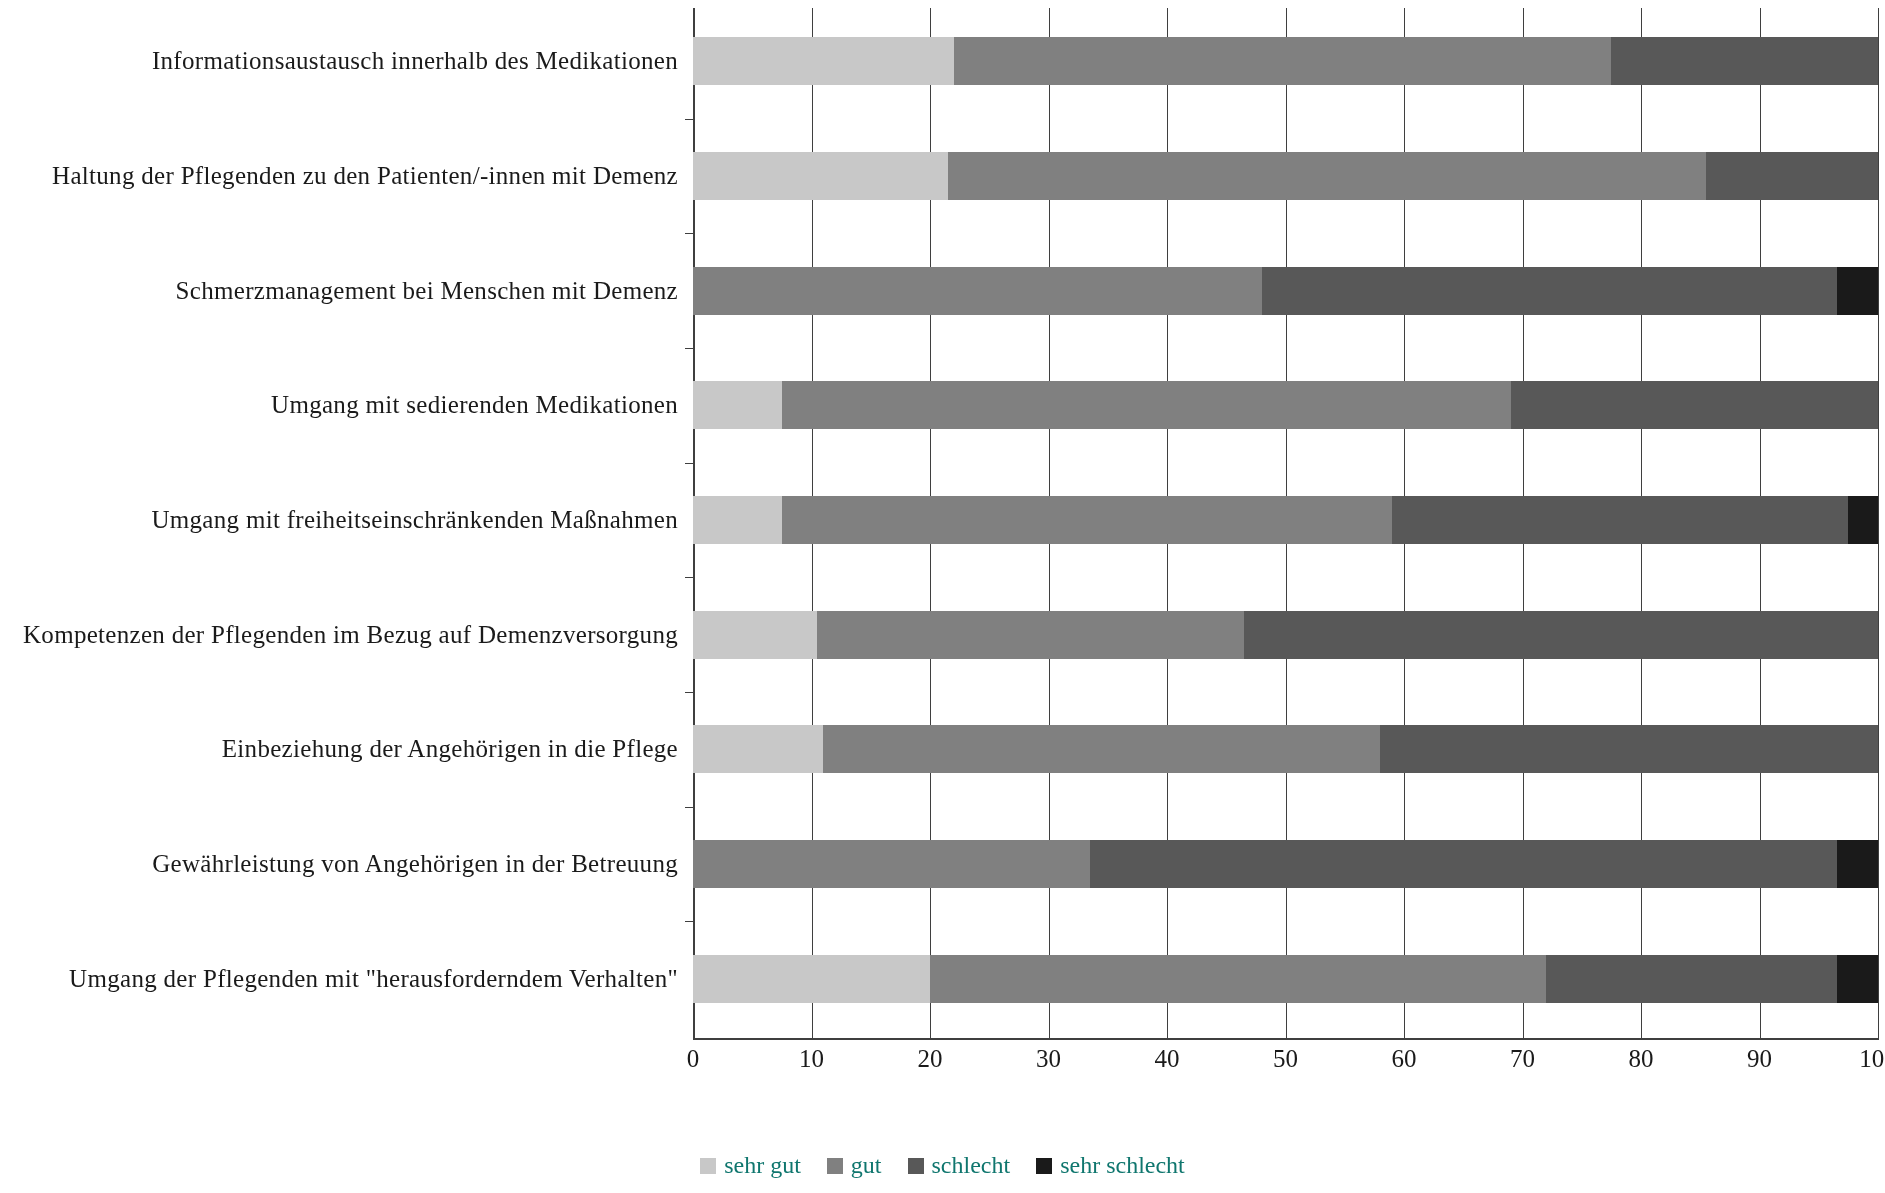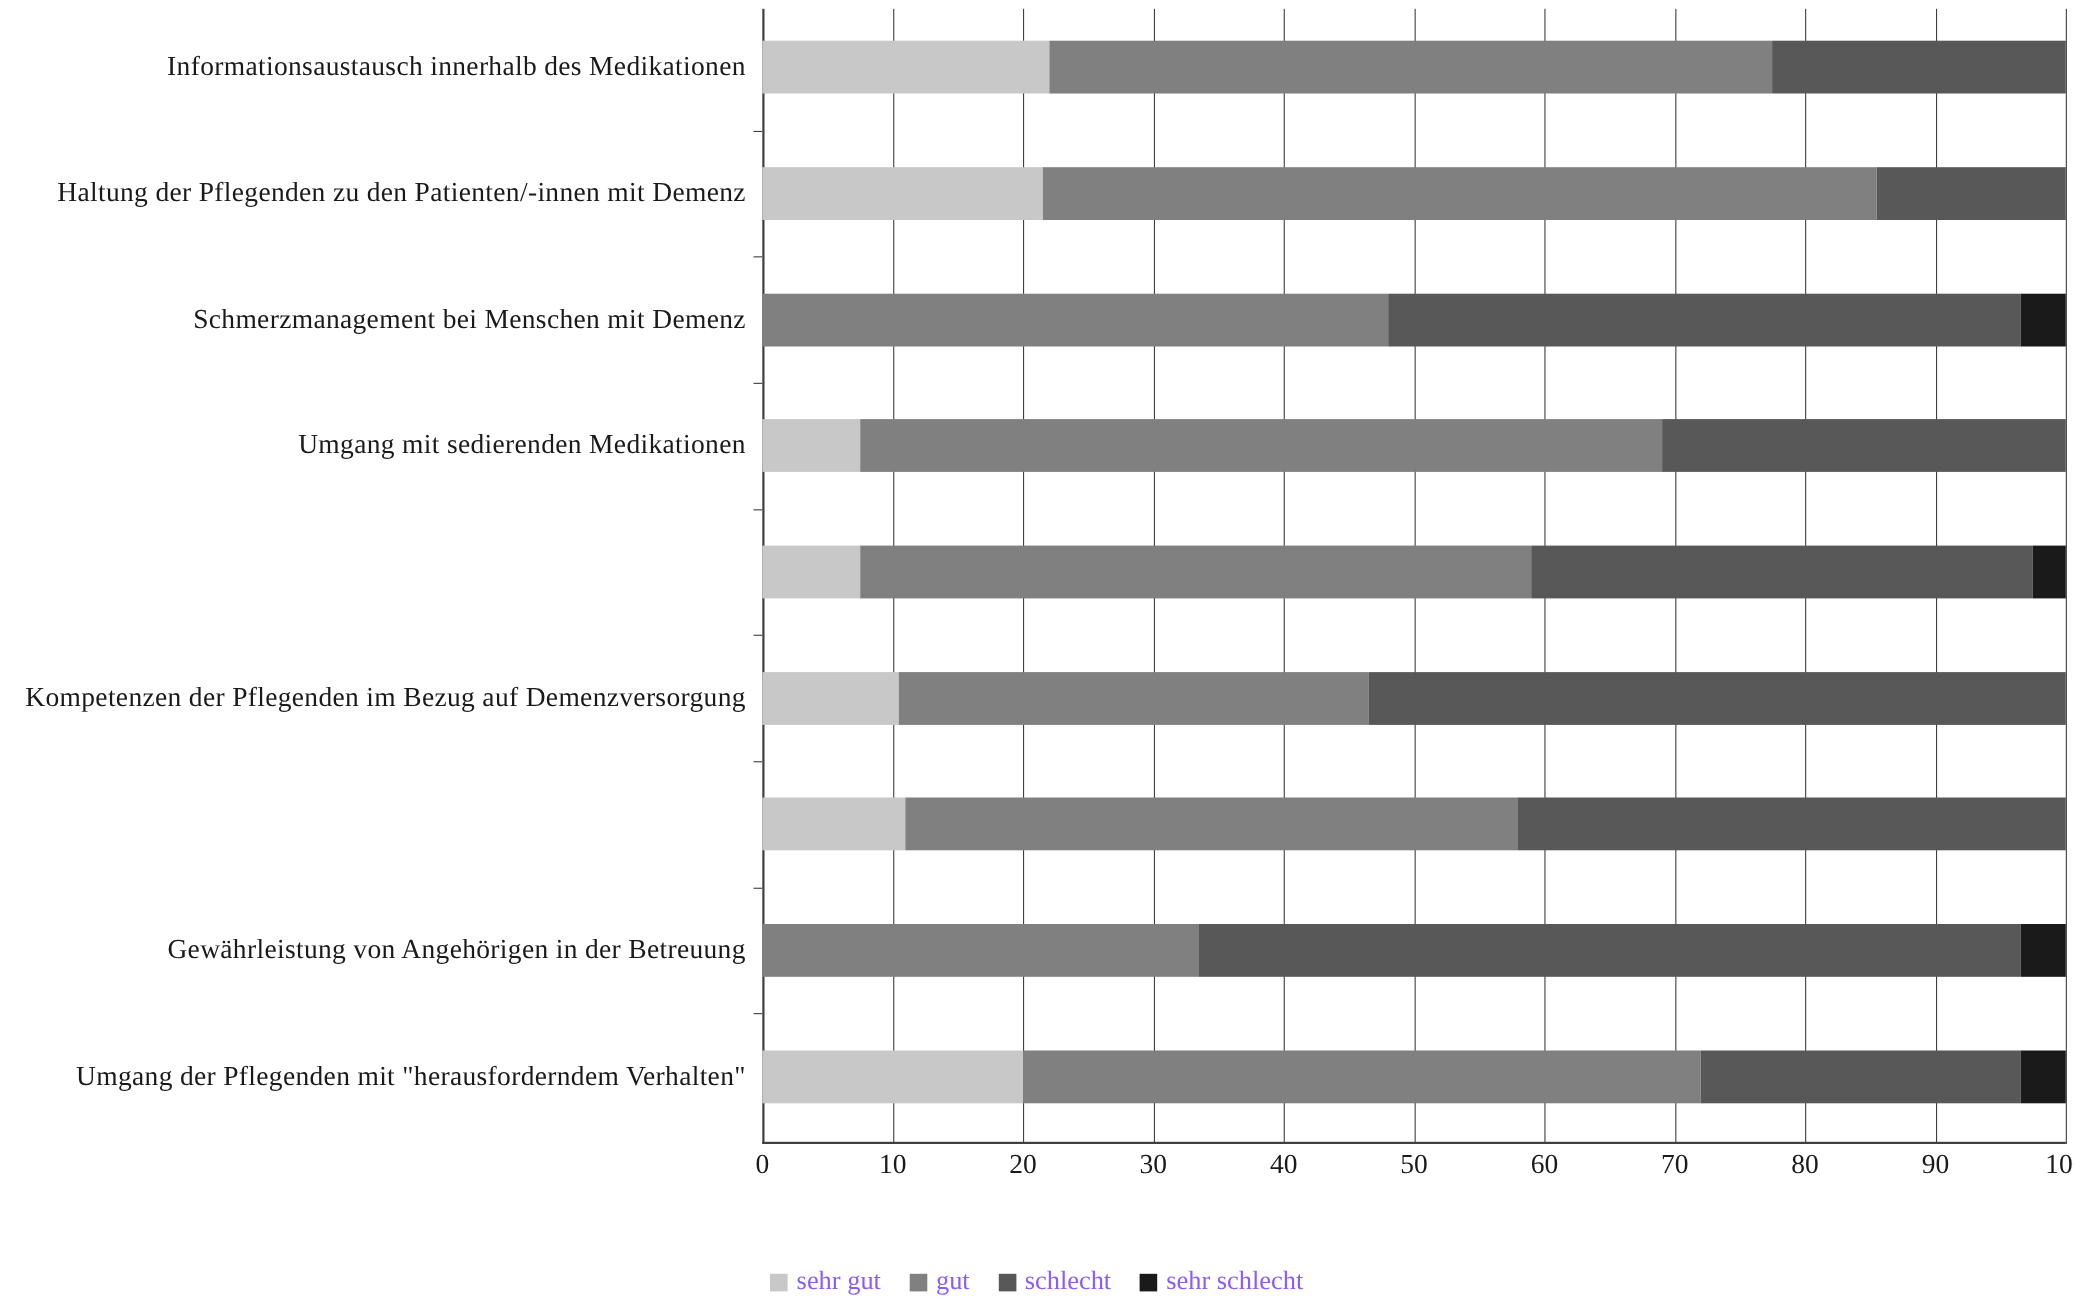--- a/index.html
+++ b/index.html
@@ -132,39 +132,41 @@
     display: flex;
     justify-content: center;
     align-items: center;
     gap: 26px;
   }
   .legend-item {
     display: flex;
     align-items: center;
     gap: 8px;
     font-size: 24px;
-    color: #8b5cf6;
+    color: #0f766e;
   }
   .legend-swatch {
     width: 16px;
     height: 16px;
     display: inline-block;
   }
 </style>
 </head>
 <body>
 
 <div id="chart-root">
 
   <div class="y-labels">
       <div class="y-label" style="top: 38.3333px;">Informationsaustausch innerhalb des Medikationen</div>
       <div class="y-label" style="top: 153px; margin-left: 20px;">Haltung der Pflegenden zu den Patienten/-innen mit Demenz</div>
       <div class="y-label" style="top: 267.667px;">Schmerzmanagement bei Menschen mit Demenz</div>
       <div class="y-label" style="top: 382.333px;">Umgang mit sedierenden Medikationen</div>
+      <div class="y-label" style="top: 497px;">Umgang mit freiheitseinschränkenden Maßnahmen</div>
       <div class="y-label" style="top: 611.667px;">Kompetenzen der Pflegenden im Bezug auf Demenzversorgung</div>
+      <div class="y-label" style="top: 726.333px;">Einbeziehung der Angehörigen in die Pflege</div>
       <div class="y-label" style="top: 841px;">Gewährleistung von Angehörigen in der Betreuung</div>
       <div class="y-label" style="top: 955.667px;">Umgang der Pflegenden mit "herausforderndem Verhalten"</div>
     </div>
 
   <div class="plot-area">
     <div class="plot-frame"></div>
     <div class="grid">
         <div class="gridline" style="left: 118.5px;"></div>
         <div class="gridline" style="left: 237px;"></div>
         <div class="gridline" style="left: 355.5px;"></div>

